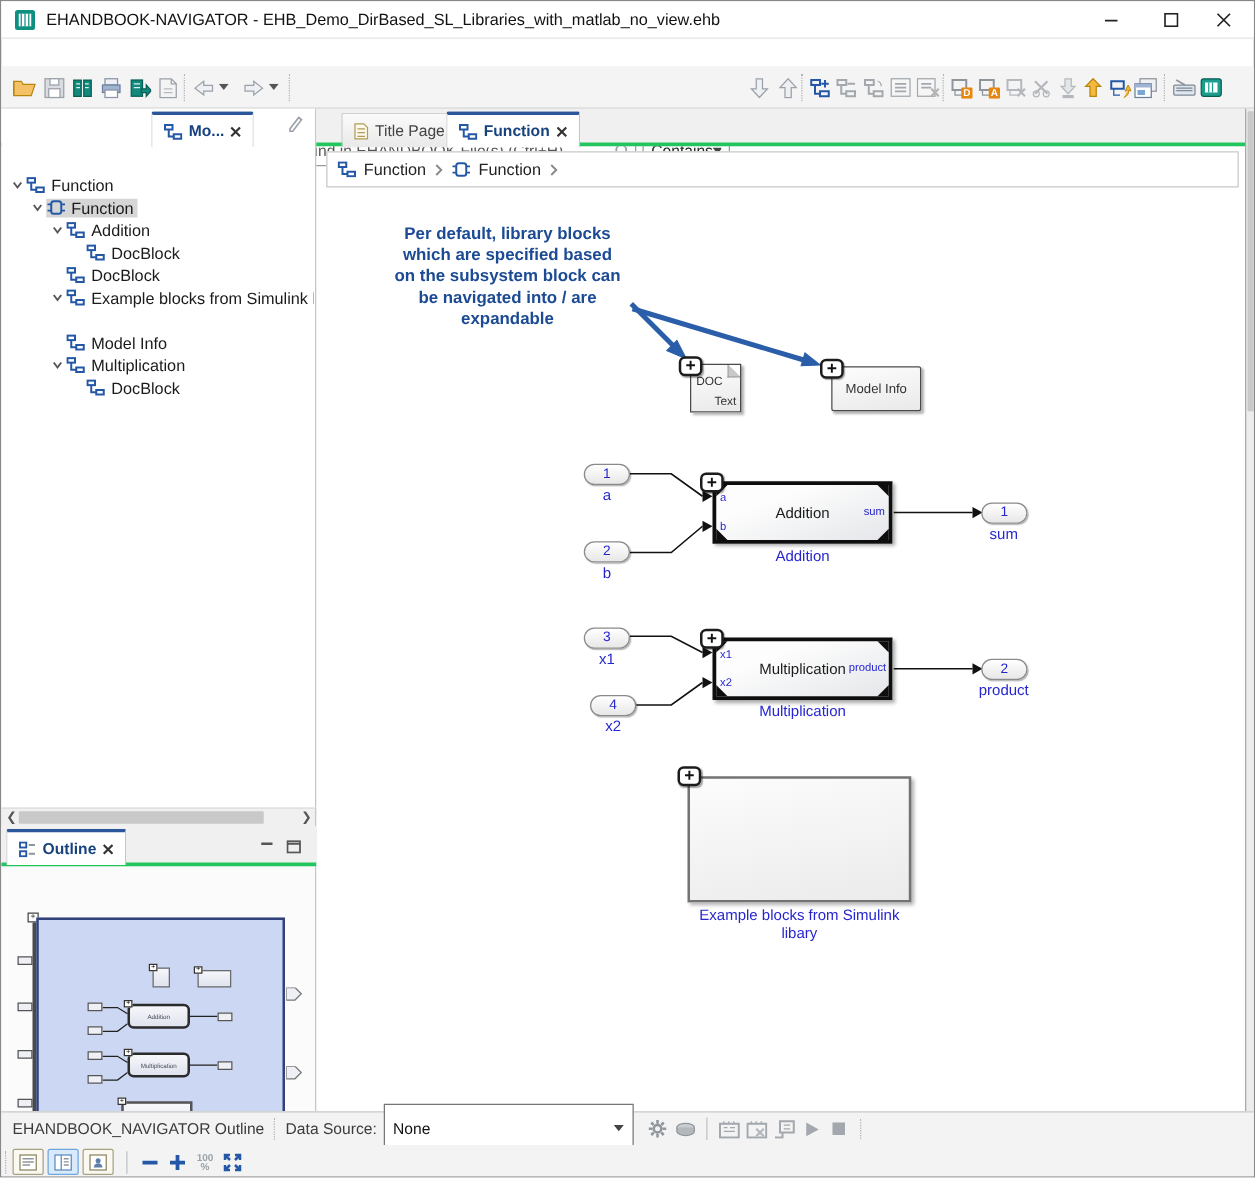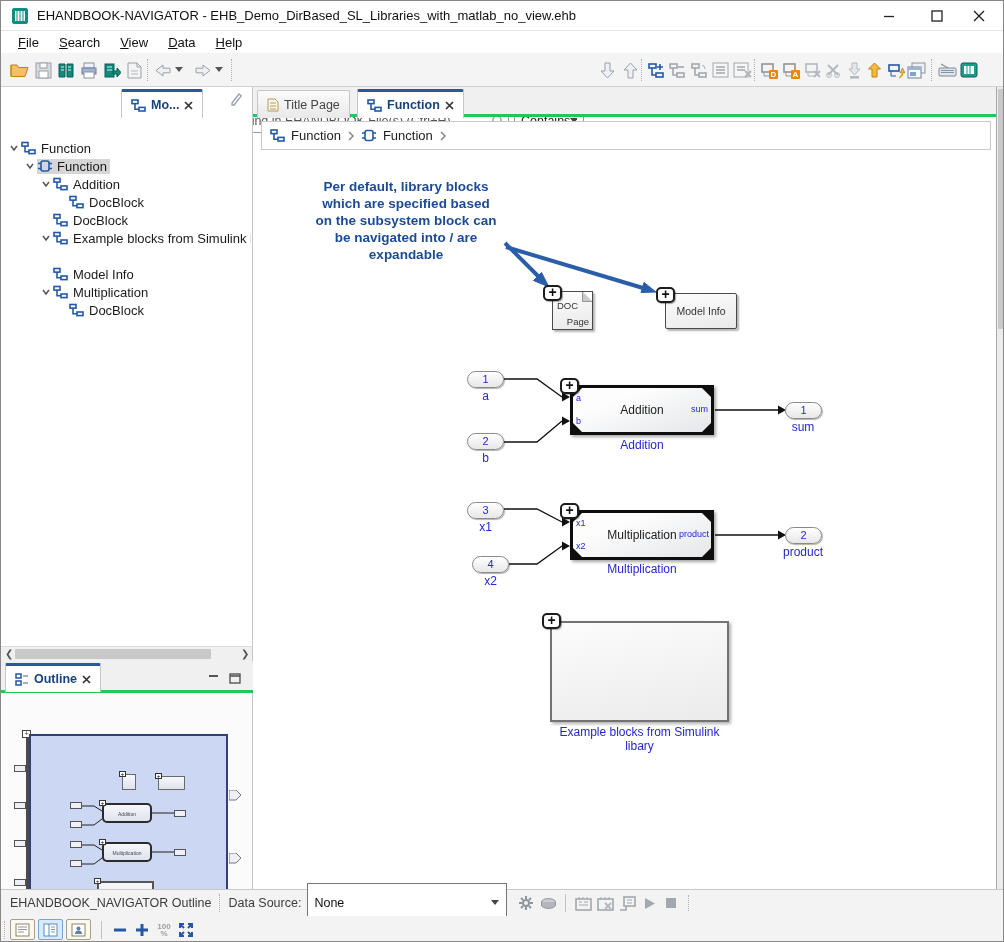--- a/index.html
+++ b/index.html
@@ -94,27 +94,20 @@
           <rect x="1" y="1" width="10" height="10" fill="none" stroke="#222" stroke-width="1.3"></rect>
         </svg>
       </span>
     <span class="abs winbtn" style="left:962px">
         <svg width="12" height="12">
           <path d="M1 1 L11 11 M11 1 L1 11" stroke="#222" stroke-width="1.4"></path>
         </svg>
       </span>
   </div>
 
-  <div class="abs" id="menubar">
-    <span class="menu-item"><u>F</u>ile</span>
-    <span class="menu-item"><u>S</u>earch</span>
-    <span class="menu-item"><u>V</u>iew</span>
-    <span class="menu-item"><u>D</u>ata</span>
-    <span class="menu-item"><u>H</u>elp</span>
-  </div>
 
   <div class="abs" id="toolbar">
     <span class="tbi" style="left:8px">
         <svg width="19" height="16">
           <path d="M1 3 h6 l1.5 2.5 H18 l-3 9 H1z" fill="#f5c167" stroke="#b8860b"></path>
           <path d="M1 3 v11" stroke="#b8860b"></path>
         </svg>
       </span>
     <span class="tbi" style="left:32px">
         <svg width="17" height="17">
@@ -582,21 +575,21 @@
       <svg class="abs" style="left:228px;top:97px" width="13" height="11">
           <path d="M0 0 h7 l5 5 -5 5 h-7z" fill="#eef0f5" stroke="#777"></path>
         </svg>
       <svg class="abs" style="left:228px;top:160px" width="13" height="11">
           <path d="M0 0 h7 l5 5 -5 5 h-7z" fill="#eef0f5" stroke="#777"></path>
         </svg>
     </div>
   </div>
 
   <div class="abs tabbar" id="editor-tabbar">
-    <div class="tab" style="left:4px">
+    <div class="tab" style="left:20px">
       <svg width="12" height="14">
           <path d="M1 1 h7 l3 3 v9 H1z" fill="#fdf8ec" stroke="#b09c55"></path>
           <path d="M3 5h6M3 8h6M3 11h6" stroke="#b09c55" stroke-width="1"></path>
         </svg>
       <span>Title Page</span>
     </div>
     <div class="tab active" style="left:104px">
       <svg width="15" height="13">
           <g fill="none" stroke="#2458a6" stroke-width="1.6">
             <rect x="1" y="1" width="6" height="3.6"></rect>
@@ -662,21 +655,21 @@
 
   <div class="abs" id="annotation">Per default, library blocks
 which are specified based
 on the subsystem block can
 be navigated into / are
 expandable</div>
 
   <div class="abs" style="left:551px;top:290px;width:41px;height:39px;border:1.5px solid #4a4a4a;background:linear-gradient(170deg,#fdfdfd,#e9e9e9);box-shadow:2px 2px 2px rgba(0,0,0,.3);z-index:2">
     <div class="abs" style="top:0;right:0;width:10px;height:10px;background:linear-gradient(225deg,#ffffff 48%,#c9c9c9 52%);border-left:1px solid #999;border-bottom:1px solid #999"></div>
     <div class="abs" style="left:4px;top:8px;font-size:9.5px;color:#333">DOC</div>
-    <div class="abs" style="right:3px;bottom:2px;font-size:9.5px;color:#333">Page</div>
+    <div class="abs" style="right:3px;bottom:2px;font-size:9.5px;color:#333">Text</div>
   </div>
   <div class="plusbadge" style="left:542px;top:284px">+</div>
 
   <div class="abs" style="left:664px;top:292px;width:72px;height:36px;border:1.5px solid #4a4a4a;border-radius:2px;background:linear-gradient(170deg,#fdfdfd,#e9e9e9);box-shadow:2px 2px 2px rgba(0,0,0,.3);z-index:2;display:flex;align-items:center;justify-content:center;font-size:10.5px;color:#333">
     <span>Model Info</span>
   </div>
   <div class="plusbadge" style="left:655px;top:286px">+</div>
 
   <div class="oval" style="left:466px;top:370px">1</div>
   <div class="ovlbl" style="left:466px;top:388px;width:37px">a</div>

